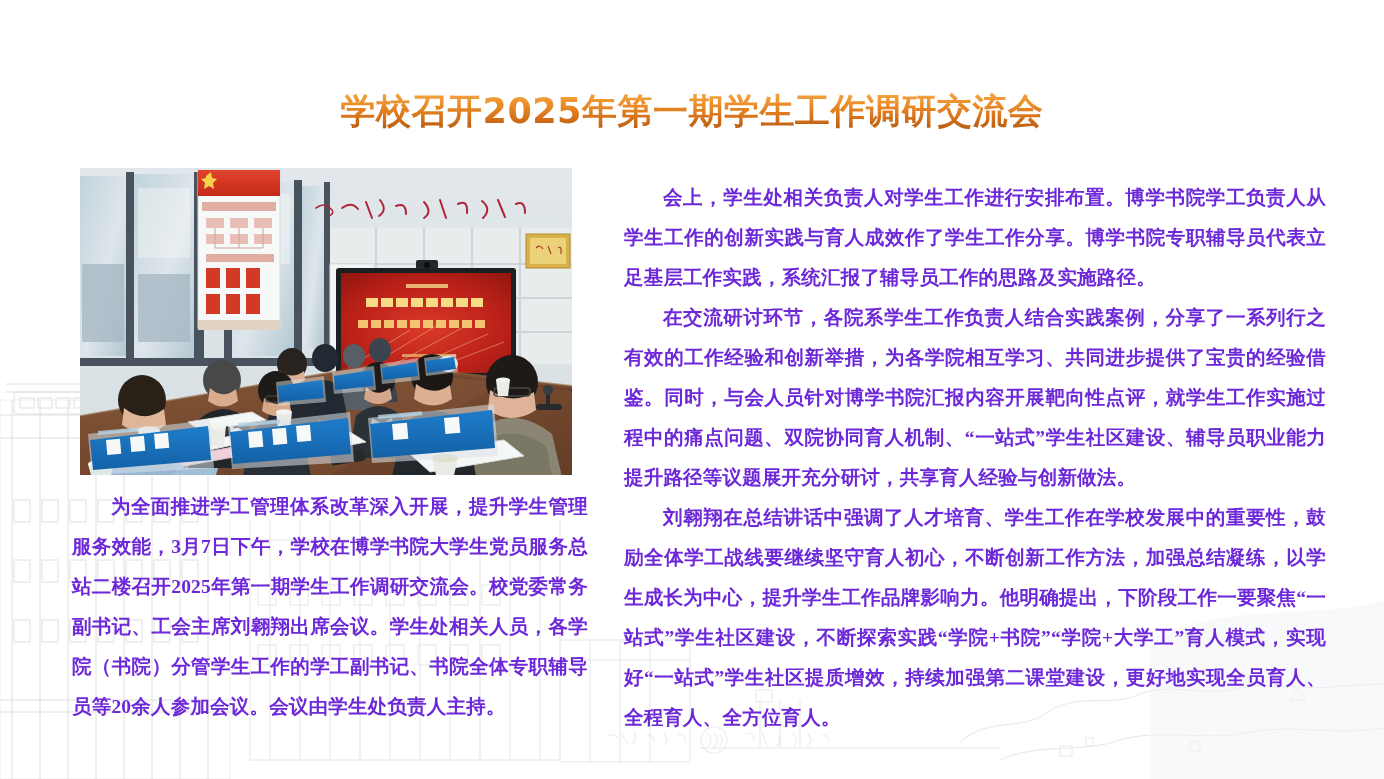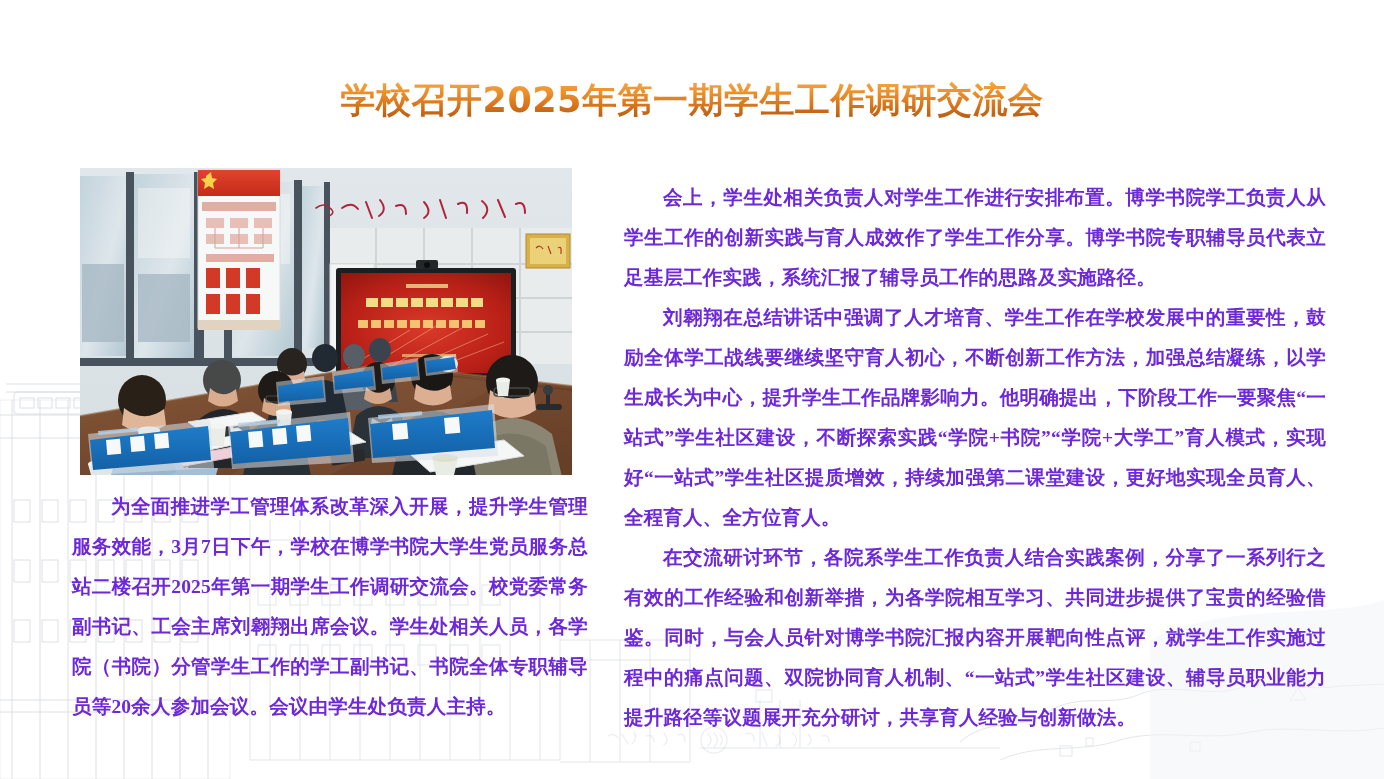--- a/index.html
+++ b/index.html
@@ -28,21 +28,21 @@
   #page {
     position: absolute;
     inset: 0;
     z-index: 2;
   }
 
   
   #title-wrap {
     position: absolute;
     left: 0; right: 0;
-    top: 58px;
+    top: 69px;
     text-align: center;
   }
   #article-title {
     display: inline-block;
     font-family: "DejaVu Sans", "Liberation Sans", sans-serif;
     font-weight: bold;
     font-size: 35px;
     letter-spacing: 0.5px;
     line-height: 1.1;
     background-image: linear-gradient(180deg,
@@ -572,17 +572,17 @@
       <rect width="492" height="307" fill="#0a1a2a" opacity="0.03"></rect>
     </svg>
   </div>
 
   <div id="left-col" class="col-text">
     <p>为全面推进学工管理体系改革深入开展，提升学生管理服务效能，3月7日下午，学校在博学书院大学生党员服务总站二楼召开2025年第一期学生工作调研交流会。校党委常务副书记、工会主席刘翱翔出席会议。学生处相关人员，各学院（书院）分管学生工作的学工副书记、书院全体专职辅导员等20余人参加会议。会议由学生处负责人主持。</p>
   </div>
 
   <div id="right-col" class="col-text">
     <p>会上，学生处相关负责人对学生工作进行安排布置。博学书院学工负责人从学生工作的创新实践与育人成效作了学生工作分享。博学书院专职辅导员代表立足基层工作实践，系统汇报了辅导员工作的思路及实施路径。</p>
+    <p>在交流研讨环节，各院系学生工作负责人结合实践案例，分享了一系列行之有效的工作经验和创新举措，为各学院相互学习、共同进步提供了宝贵的经验借鉴。同时，与会人员针对博学书院汇报内容开展靶向性点评，就学生工作实施过程中的痛点问题、双院协同育人机制、“一站式”学生社区建设、辅导员职业能力提升路径等议题展开充分研讨，共享育人经验与创新做法。</p>
     <p>刘翱翔在总结讲话中强调了人才培育、学生工作在学校发展中的重要性，鼓励全体学工战线要继续坚守育人初心，不断创新工作方法，加强总结凝练，以学生成长为中心，提升学生工作品牌影响力。他明确提出，下阶段工作一要聚焦“一站式”学生社区建设，不断探索实践“学院+书院”“学院+大学工”育人模式，实现好“一站式”学生社区提质增效，持续加强第二课堂建设，更好地实现全员育人、全程育人、全方位育人。</p>
-    <p>在交流研讨环节，各院系学生工作负责人结合实践案例，分享了一系列行之有效的工作经验和创新举措，为各学院相互学习、共同进步提供了宝贵的经验借鉴。同时，与会人员针对博学书院汇报内容开展靶向性点评，就学生工作实施过程中的痛点问题、双院协同育人机制、“一站式”学生社区建设、辅导员职业能力提升路径等议题展开充分研讨，共享育人经验与创新做法。</p>
   </div>
 
 </div>
 
 </body></html>

